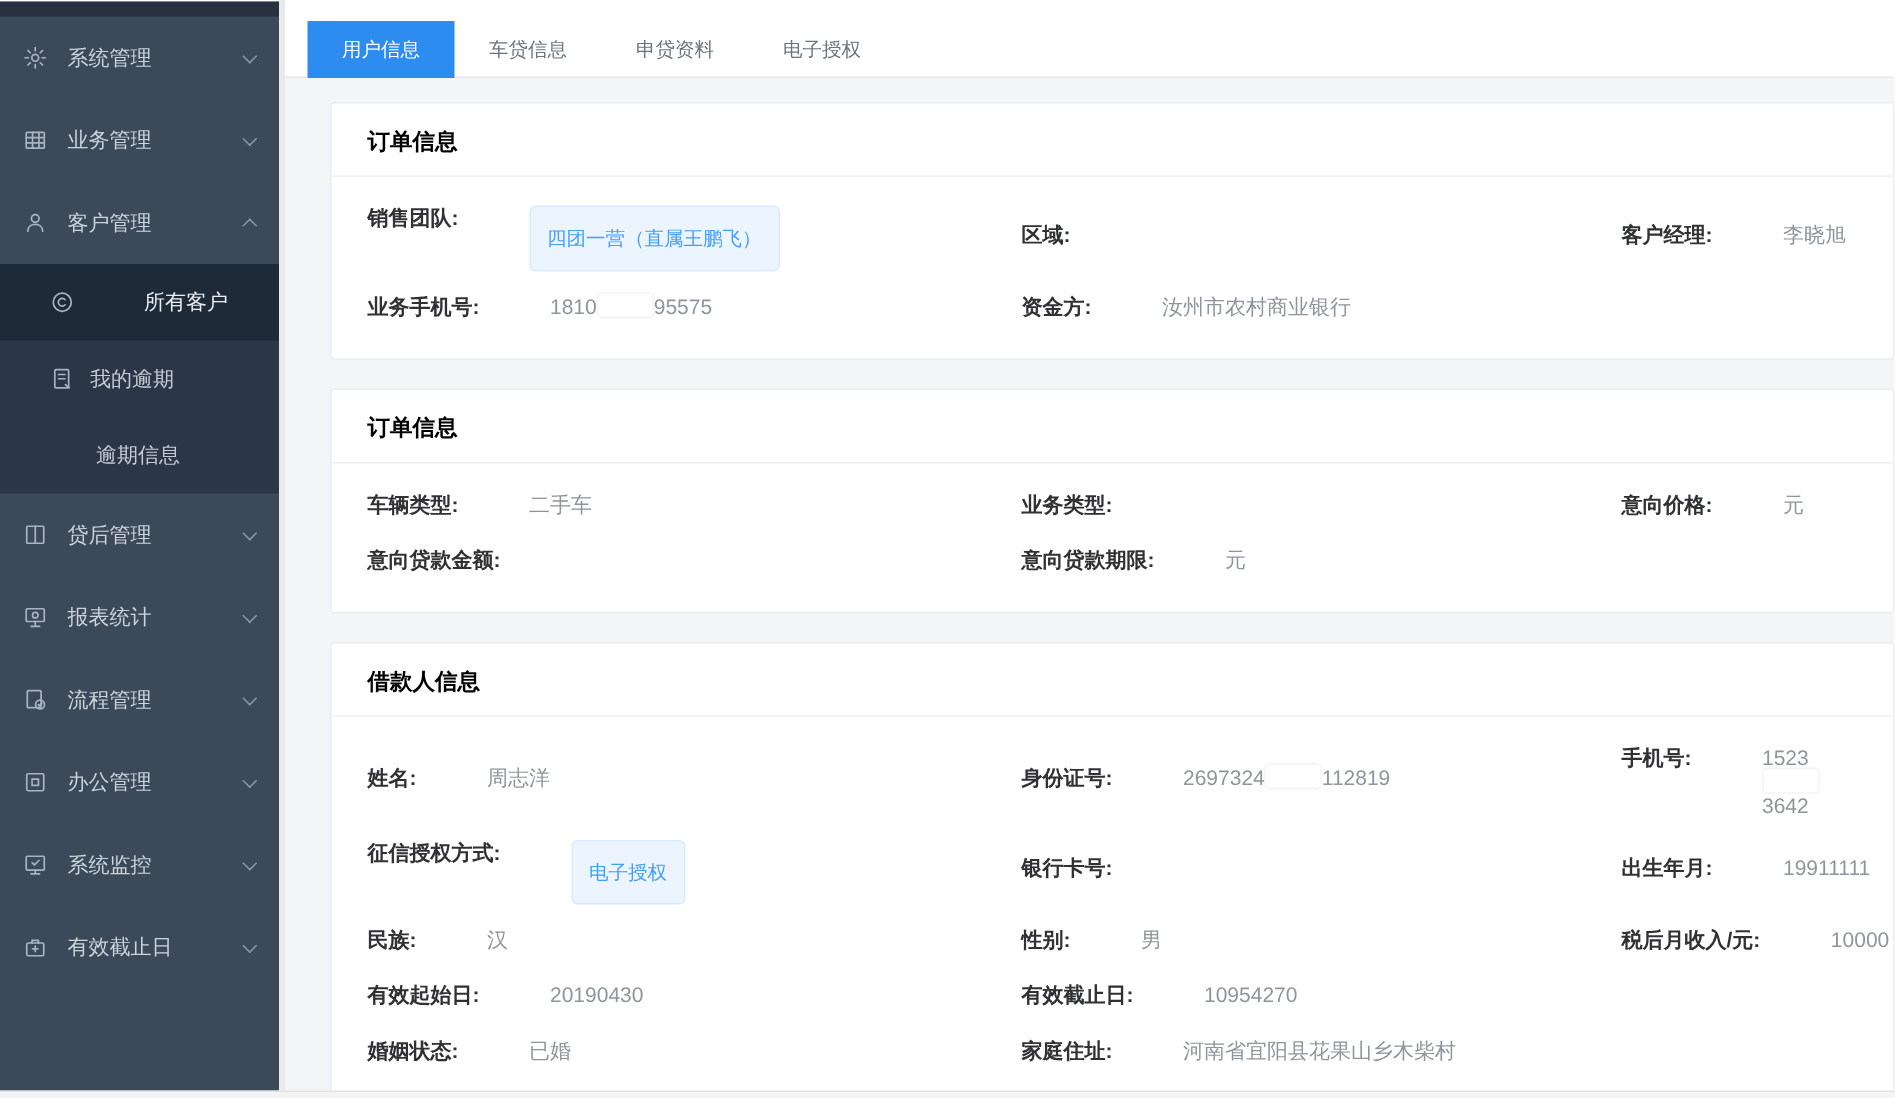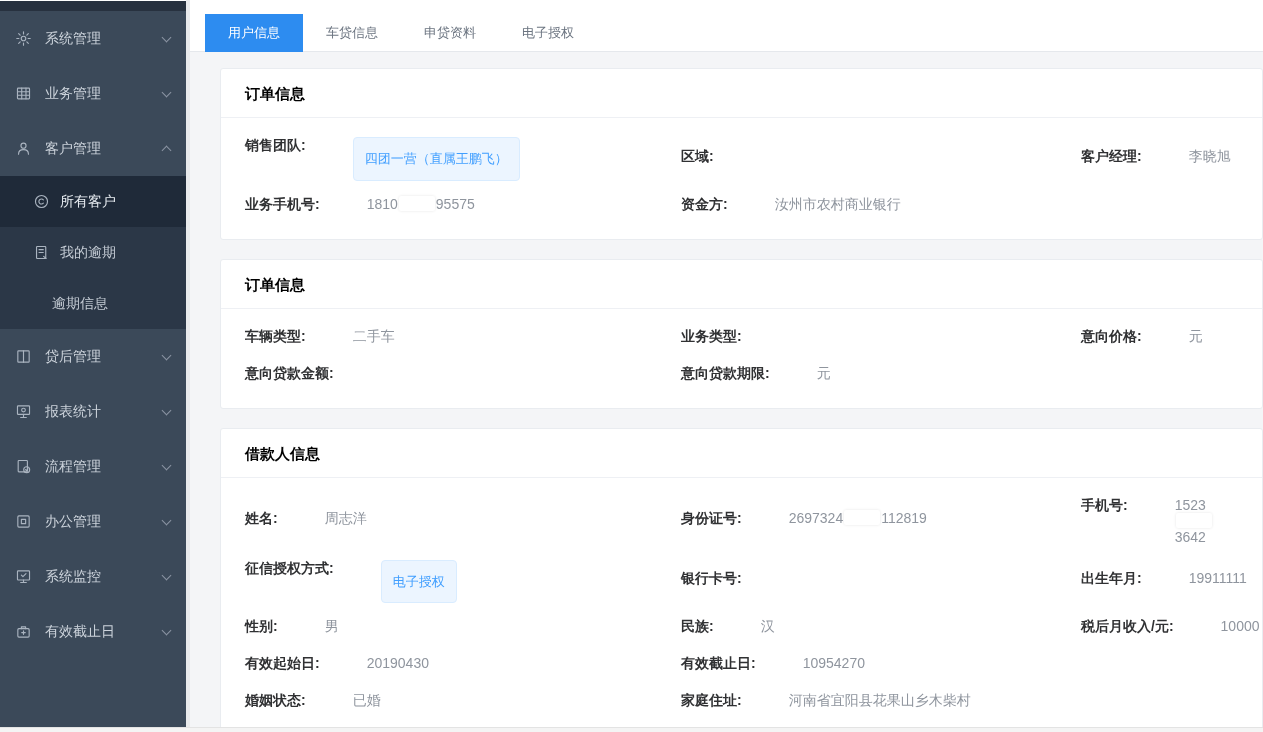--- a/index.html
+++ b/index.html
@@ -15,23 +15,23 @@
     color:#ccd3db; font-size:14px; cursor:pointer; }
   .s-icon { width:17px; height:17px; margin-right:13px; flex:0 0 auto; display:flex; }
   .s-icon svg { width:17px; height:17px; stroke:#aab4c0; fill:none;
     stroke-width:1.6; stroke-linecap:round; stroke-linejoin:round; }
   .chev { width:7px; height:7px; border-right:1.5px solid #8b94a3;
     border-bottom:1.5px solid #8b94a3; transform:rotate(45deg); margin-left:auto; margin-top:-3px; }
   .chev.up { transform:rotate(-135deg); margin-top:4px; }
   .submenu { background:#2b3747; }
   .sub-item { height:51px; display:flex; align-items:center; padding-left:33px;
     color:#c5ccd5; font-size:14px; cursor:pointer; }
-  .sub-item.active { background:#1f2a39; color:#e8edf2; }
+  .sub-item.active { background:#1f2a39; color:#e8edf2;gap:36px; }
   .sub-item .s-icon { margin-right:10px; }
-  .sub-item.noicon { padding-left:52px; }
+  .sub-item.noicon { padding-left:40px;margin-left:24px; }
 
   
   .main { position:absolute; left:186px; top:0; right:0; bottom:0; background:#f4f5f7;
     border-left:4px solid #e8eaec; }
   .tabbar { background:#fff; border-bottom:1px solid #e5e8ec; height:52px;
     padding:14px 0 0 15px; display:flex; }
   .tab { height:38px; padding:0 23px; display:flex; align-items:center;
     font-size:13px; color:#6b7480; cursor:pointer; background:transparent; }
   .tab.active { background:#2d8cf0; color:#fff; }
 
@@ -303,26 +303,26 @@
               <span class="f-label">银行卡号:</span>
               <span class="f-value"></span>
             </div>
             <div class="fcell">
               <span class="f-label">出生年月:</span>
               <span class="f-value">19911111</span>
             </div>
           </div>
           <div class="frow">
             <div class="fcell">
+              <span class="f-label">民族:</span>
+              <span class="f-value">汉</span>
+            </div>
+            <div class="fcell">
               <span class="f-label">性别:</span>
               <span class="f-value">男</span>
-            </div>
-            <div class="fcell">
-              <span class="f-label">民族:</span>
-              <span class="f-value">汉</span>
             </div>
             <div class="fcell">
               <span class="f-label">税后月收入/元:</span>
               <span class="f-value">10000</span>
             </div>
           </div>
           <div class="frow">
             <div class="fcell">
               <span class="f-label">有效起始日:</span>
               <span class="f-value">20190430</span>

